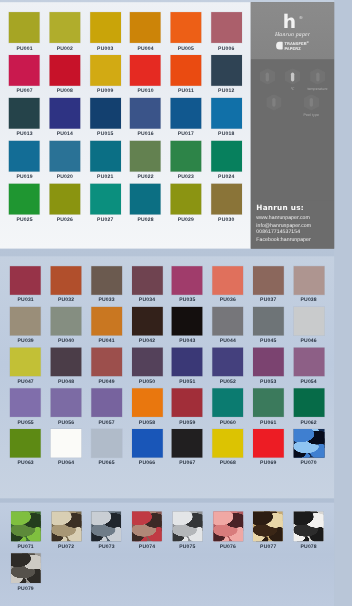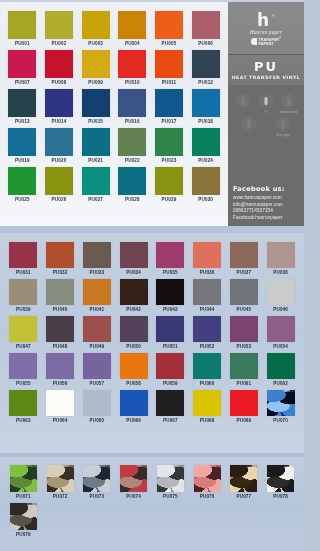--- a/index.html
+++ b/index.html
@@ -418,24 +418,20 @@
       <div class="logo-name">Hanrun paper</div>
       <div class="logo-badge">
         <span class="logo-badge-mark"></span>
         <span class="logo-badge-text">
           <span>TRANSFER</span><span class="logo-badge-reg">®</span><br>
           <span>PAPERZ</span>
         </span>
       </div>
     </div>
 
-    <div id="title-block">
-      <div id="title-main">PU</div>
-      <div id="title-sub">HEAT TRANSFER VINYL</div>
-    </div>
 
     <div id="icons-block">
       <div class="hexrow">
         <div class="hexitem">
           <div class="hex">
               <span class="hex-inner dim"></span>
             </div>
           <div class="hex-label"></div>
         </div>
         <div class="hexitem">
@@ -461,21 +457,21 @@
         <div class="hexitem">
           <div class="hex">
               <span class="hex-inner dim"></span>
             </div>
           <div class="hex-label">Peel type</div>
         </div>
       </div>
     </div>
 
     <div id="contact-block">
-      <div id="contact-title">Facebook us:</div>
+      <div id="contact-title">Hanrun us:</div>
       <div class="contact-line">www.hanrunpaper.com</div>
       <div class="contact-line">info@hanrunpaper.com</div>
       <div class="contact-line">008617714537154</div>
       <div class="contact-line">Facebook:hanrunpaper</div>
     </div>
 
   </div>
 
   <div class="panel" id="panel-two">
     <div class="grid grid-8">

